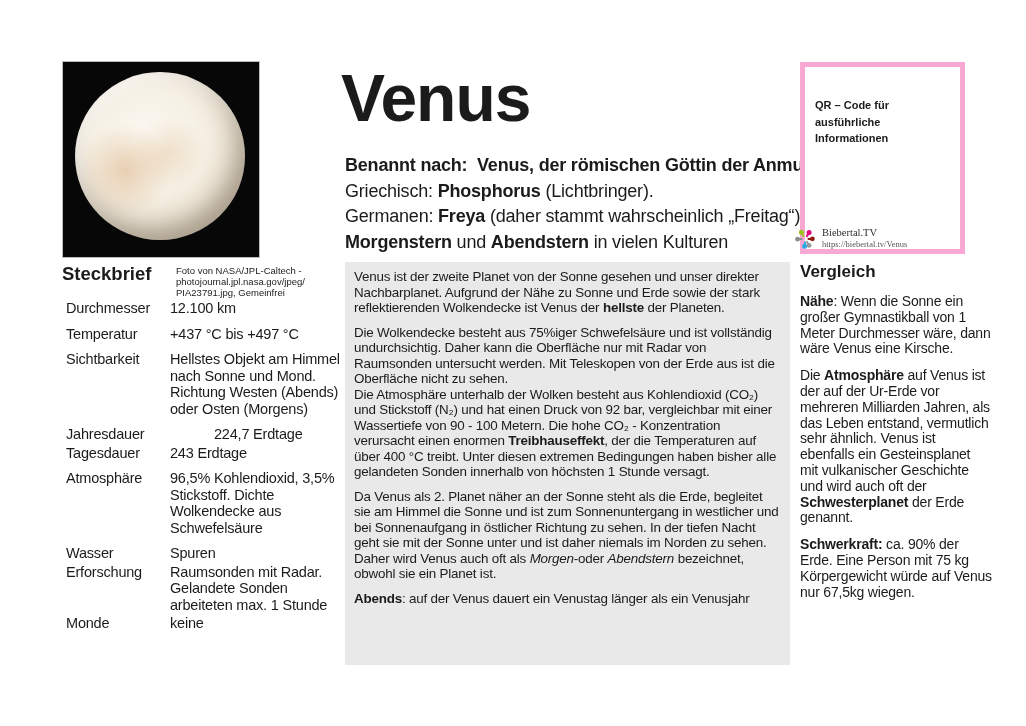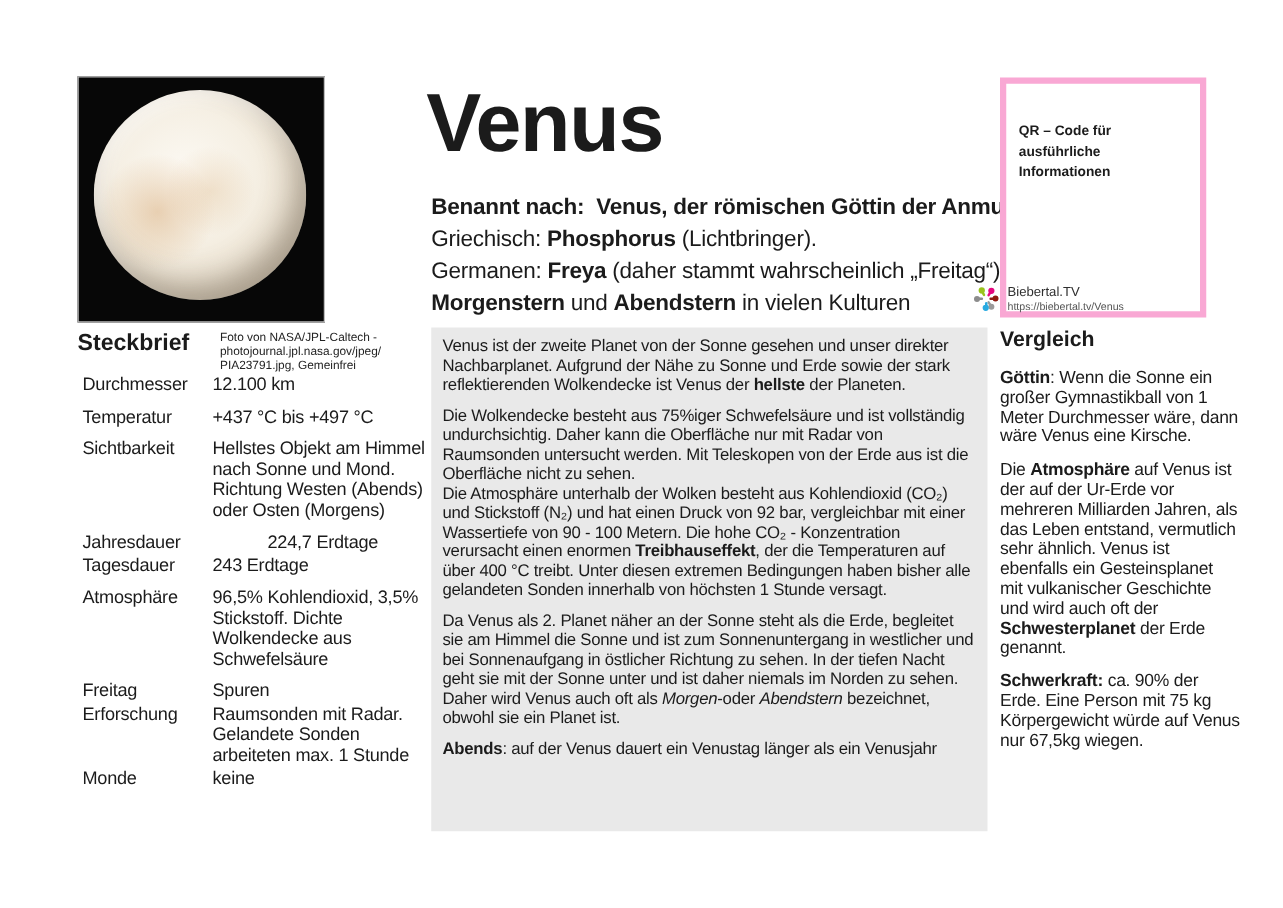--- a/index.html
+++ b/index.html
@@ -25,21 +25,21 @@
   
   .title{position:absolute;left:341px;top:64px;margin:0;font-size:66px;line-height:1.05;
     font-weight:bold;letter-spacing:-1px;}
   .named{position:absolute;left:345px;top:153px;width:470px;font-size:18px;line-height:25.5px;}
   .named p{margin:0;letter-spacing:-0.2px;}
 
   
   .qr-box{position:absolute;left:800px;top:62px;width:165px;height:192px;
     border:5px solid #f9a8d4;box-sizing:border-box;background:#fff;font-weight:bold;}
   .qr-label{padding:30px 26px 0 10px;font-size:11px;line-height:16.5px;color:#1b1b1b;}
-  .brand{position:absolute;left:777px;top:227px;display:flex;align-items:flex-end;}
+  .brand{position:absolute;left:793px;top:227px;display:flex;align-items:flex-start;font-family:Liberation Serif, serif;}
   .brand-logo{width:24px;height:24px;margin-right:5px;}
   .brand-name{font-size:10.5px;line-height:12px;color:#2e2e2e;}
   .brand-url{font-size:8.5px;line-height:11px;color:#555;}
 
   
   .sb-head{position:absolute;left:62px;top:263px;font-size:18.5px;font-weight:bold;}
   .credit{position:absolute;left:176px;top:266px;width:160px;font-size:9.5px;line-height:10.8px;color:#222;}
   .facts{position:absolute;left:66px;top:300px;width:280px;font-size:14.5px;line-height:16.5px;letter-spacing:-0.2px;}
   .fact-row{display:flex;margin-bottom:9px;}
   .fact-row:nth-child(4){margin-bottom:2px;gap:44px;}
@@ -132,21 +132,21 @@
     </div>
   <div class="fact-row">
       <span class="fl">Tagesdauer</span>
       <span class="fv">243 Erdtage</span>
     </div>
   <div class="fact-row">
       <span class="fl">Atmosphäre</span>
       <span class="fv">96,5% Kohlendioxid, 3,5% Stickstoff. Dichte Wolkendecke aus Schwefelsäure</span>
     </div>
   <div class="fact-row">
-      <span class="fl">Freitag</span>
+      <span class="fl">Wasser</span>
       <span class="fv">Spuren</span>
     </div>
   <div class="fact-row">
       <span class="fl">Erforschung</span>
       <span class="fv">Raumsonden mit Radar. Gelandete Sonden arbeiteten max. 1 Stunde</span>
     </div>
   <div class="fact-row">
       <span class="fl">Monde</span>
       <span class="fv">keine</span>
     </div>
@@ -155,16 +155,16 @@
 <div class="panel">
   <p class="rich para"><span>Venus ist der zweite Planet von der Sonne gesehen und unser direkter Nachbarplanet. Aufgrund der Nähe zu Sonne und Erde sowie der stark reflektierenden Wolkendecke ist Venus der </span><span class="b">hellste</span><span> der Planeten.</span></p>
   <p class="rich para nogap"><span>Die Wolkendecke besteht aus 75%iger Schwefelsäure und ist vollständig undurchsichtig. Daher kann die Oberfläche nur mit Radar von Raumsonden untersucht werden. Mit Teleskopen von der Erde aus ist die Oberfläche nicht zu sehen.</span></p>
   <p class="rich para"><span>Die Atmosphäre unterhalb der Wolken besteht aus Kohlendioxid (CO₂) und Stickstoff (N₂) und hat einen Druck von 92 bar, vergleichbar mit einer Wassertiefe von 90 - 100 Metern. Die hohe CO₂ - Konzentration verursacht einen enormen </span><span class="b">Treibhauseffekt</span><span>, der die Temperaturen auf über 400 °C treibt. Unter diesen extremen Bedingungen haben bisher alle gelandeten Sonden innerhalb von höchsten 1 Stunde versagt.</span></p>
   <p class="rich para"><span>Da Venus als 2. Planet näher an der Sonne steht als die Erde, begleitet sie am Himmel die Sonne und ist zum Sonnenuntergang in westlicher und bei Sonnenaufgang in östlicher Richtung zu sehen. In der tiefen Nacht geht sie mit der Sonne unter und ist daher niemals im Norden zu sehen. Daher wird Venus auch oft als </span><span class="i">Morgen</span><span>-oder </span><span class="i">Abendstern</span><span> bezeichnet, obwohl sie ein Planet ist.</span></p>
   <p class="rich para last"><span class="b">Abends</span><span>: auf der Venus dauert ein Venustag länger als ein Venusjahr</span></p>
 </div>
 
 <div class="vergleich">
   <div class="panel-head">Vergleich</div>
-  <p class="rich"><span class="b">Göttin</span><span>: Wenn die Sonne ein großer Gymnastikball von 1 Meter Durchmesser wäre, dann wäre Venus eine Kirsche.</span></p>
+  <p class="rich"><span class="b">Nähe</span><span>: Wenn die Sonne ein großer Gymnastikball von 1 Meter Durchmesser wäre, dann wäre Venus eine Kirsche.</span></p>
   <p class="rich"><span>Die </span><span class="b">Atmosphäre</span><span> auf Venus ist der auf der Ur-Erde vor mehreren Milliarden Jahren, als das Leben entstand, vermutlich sehr ähnlich. Venus ist ebenfalls ein Gesteinsplanet mit vulkanischer Geschichte und wird auch oft der </span><span class="b">Schwesterplanet</span><span> der Erde genannt.</span></p>
   <p class="rich"><span class="b">Schwerkraft:</span><span> ca. 90% der Erde. Eine Person mit 75 kg Körpergewicht würde auf Venus nur 67,5kg wiegen.</span></p>
 </div>
 
 </body></html>

